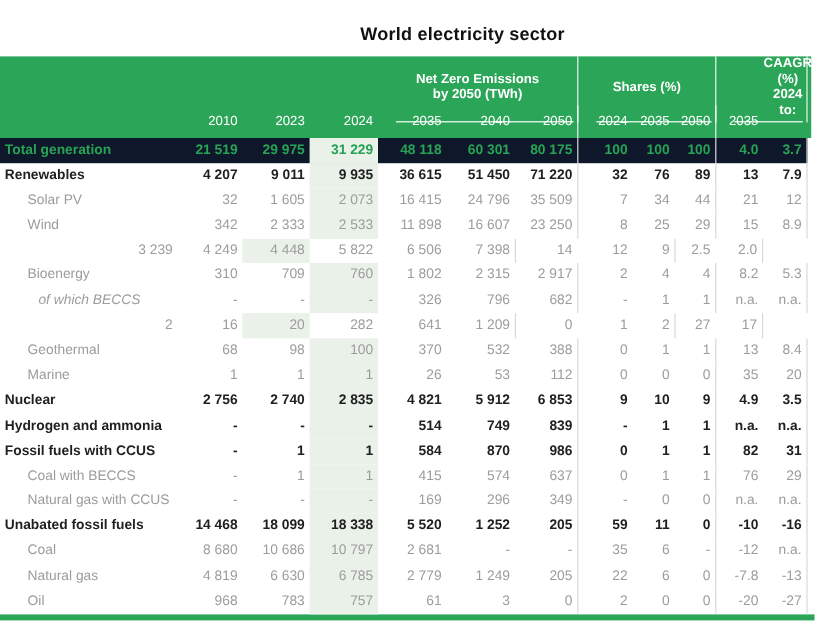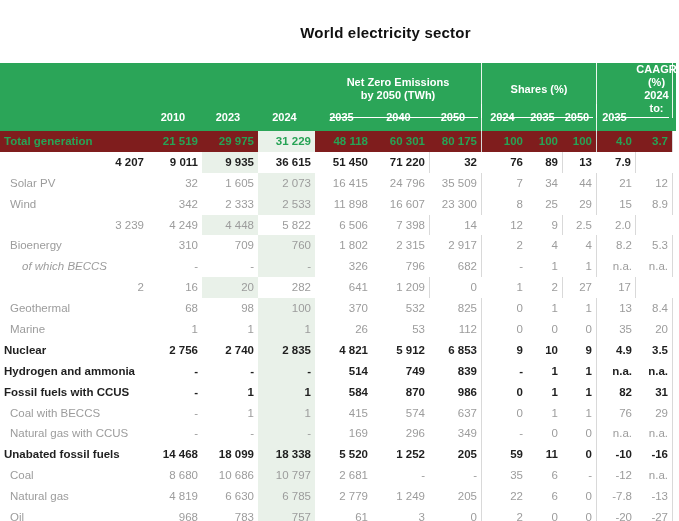--- a/index.html
+++ b/index.html
@@ -4,21 +4,21 @@
 <style>
   html,body { margin:0; padding:0; background:#ffffff; }
   #stage {
     position:relative; width:679px; height:521px;
     font-family:"Liberation Sans", sans-serif;
     background:#ffffff; overflow:hidden;
   }
   
   #title-bar { height:47px; }
   #title-bar h1 {
-    margin:16px; padding:8px 0 0 92px;
+    margin:0; padding:20px 0 0 92px;
     text-align:center; font-size:15px; font-weight:bold; color:#111;
     letter-spacing:0.2px;
   }
   
   .grid {
     display:grid;
     grid-template-columns:148px 54px 56px 57px 57px 57px 52px 46px 35px 34px 40px 37px;
     width:673px;
   }
   
@@ -29,35 +29,35 @@
     position:relative; display:flex; flex-direction:column;
     justify-content:center; align-items:center;
     font-size:11px; font-weight:bold; line-height:13px; text-align:center;
     padding-bottom:3px;
   }
   .group-underline {
     position:absolute; bottom:0; left:15px; right:3px;
     height:1px; background:#ffffff;
   }
   .year-cell {
-    font-size:11px; font-weight:bold; line-height:27px;
-    text-align:center; padding-right:4px;
+    font-size:11px; font-weight:normal; line-height:27px;
+    text-align:right; padding-right:4px;
   }
   .hsep-l { border-left:1px solid rgba(255,255,255,0.9); }
   .hsep-r { border-right:1px solid rgba(255,255,255,0.9);padding-left:44px; }
   
   .trow { height:20.9px; line-height:20.9px; font-size:11.5px; }
   .trow .cell { text-align:right; padding-right:4px; white-space:nowrap; overflow:hidden; }
   .trow .rlabel { text-align:left; white-space:nowrap; overflow:hidden; }
-  .trow.total { background:#7f1d1d; color:#27A355; font-weight:bold; }
+  .trow.total { background:#0f172a; color:#27A355; font-weight:bold; }
   .trow.main  { color:#1F1F1F; font-weight:bold; }
   .trow.sub   { color:#9C9C9C; font-weight:normal; }
   .trow.main .rlabel, .trow.total .rlabel { padding-left:4px; }
-  .trow.sub .rlabel { padding-left:10px; }
-  .trow.sub.italic .rlabel { padding-left:22px; font-style:italic; }
+  .trow.sub .rlabel { padding-left:23px; }
+  .trow.sub.italic .rlabel { padding-left:32px; font-style:italic; }
   .col-2024 { background:#E9F1E9; }
   .bsep-l { border-left:1px solid #D9D9D9; }
   .bsep-r { border-right:1px solid #D9D9D9; }
   
   #bottom-bar { width:679px; height:5px; background:#2BA558; }
 </style>
 </head>
 <body>
 
 <div id="stage">
@@ -109,20 +109,21 @@
         <div class="cell">48 118</div>
         <div class="cell">60 301</div>
         <div class="cell">80 175</div>
         <div class="cell bsep-l">100</div>
         <div class="cell">100</div>
         <div class="cell">100</div>
         <div class="cell bsep-l">4.0</div>
         <div class="cell bsep-r">3.7</div>
       </div>
       <div class="grid trow main">
+        <div class="rlabel">Renewables</div>
         <div class="cell">4 207</div>
         <div class="cell">9 011</div>
         <div class="cell col-2024">9 935</div>
         <div class="cell">36 615</div>
         <div class="cell">51 450</div>
         <div class="cell">71 220</div>
         <div class="cell bsep-l">32</div>
         <div class="cell">76</div>
         <div class="cell">89</div>
         <div class="cell bsep-l">13</div>
@@ -142,21 +143,21 @@
         <div class="cell bsep-l">21</div>
         <div class="cell bsep-r">12</div>
       </div>
       <div class="grid trow sub">
         <div class="rlabel">Wind</div>
         <div class="cell">342</div>
         <div class="cell">2 333</div>
         <div class="cell col-2024">2 533</div>
         <div class="cell">11 898</div>
         <div class="cell">16 607</div>
-        <div class="cell">23 300</div>
+        <div class="cell">23 250</div>
         <div class="cell bsep-l">8</div>
         <div class="cell">25</div>
         <div class="cell">29</div>
         <div class="cell bsep-l">15</div>
         <div class="cell bsep-r">8.9</div>
       </div>
       <div class="grid trow sub">
         <div class="cell">3 239</div>
         <div class="cell">4 249</div>
         <div class="cell col-2024">4 448</div>
@@ -210,21 +211,21 @@
         <div class="cell bsep-l">27</div>
         <div class="cell bsep-r">17</div>
       </div>
       <div class="grid trow sub">
         <div class="rlabel">Geothermal</div>
         <div class="cell">68</div>
         <div class="cell">98</div>
         <div class="cell col-2024">100</div>
         <div class="cell">370</div>
         <div class="cell">532</div>
-        <div class="cell">825</div>
+        <div class="cell">388</div>
         <div class="cell bsep-l">0</div>
         <div class="cell">1</div>
         <div class="cell">1</div>
         <div class="cell bsep-l">13</div>
         <div class="cell bsep-r">8.4</div>
       </div>
       <div class="grid trow sub">
         <div class="rlabel">Marine</div>
         <div class="cell">1</div>
         <div class="cell">1</div>

